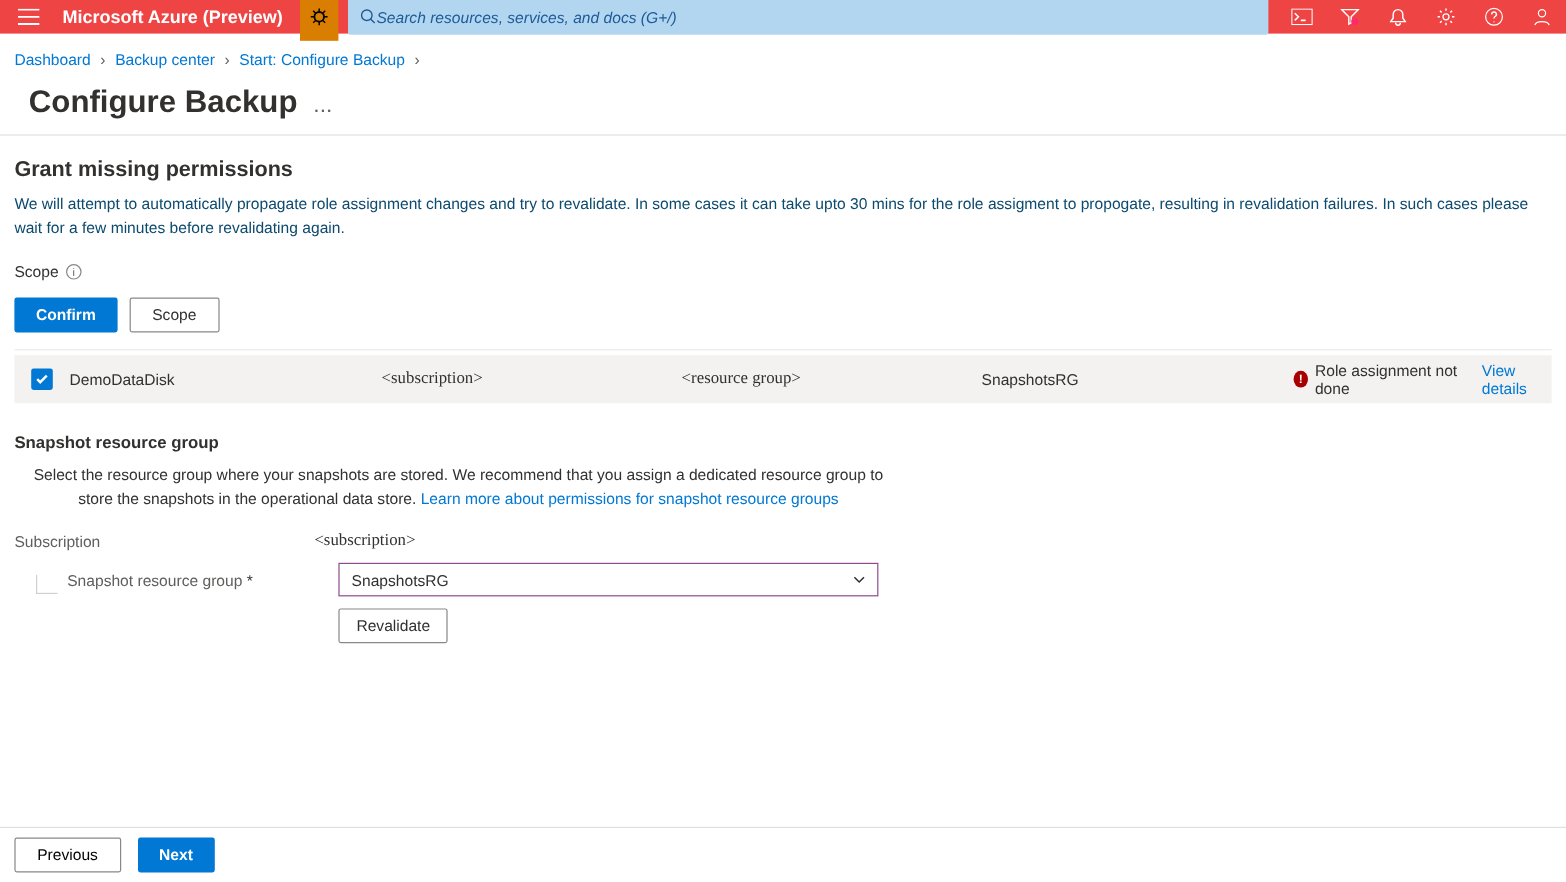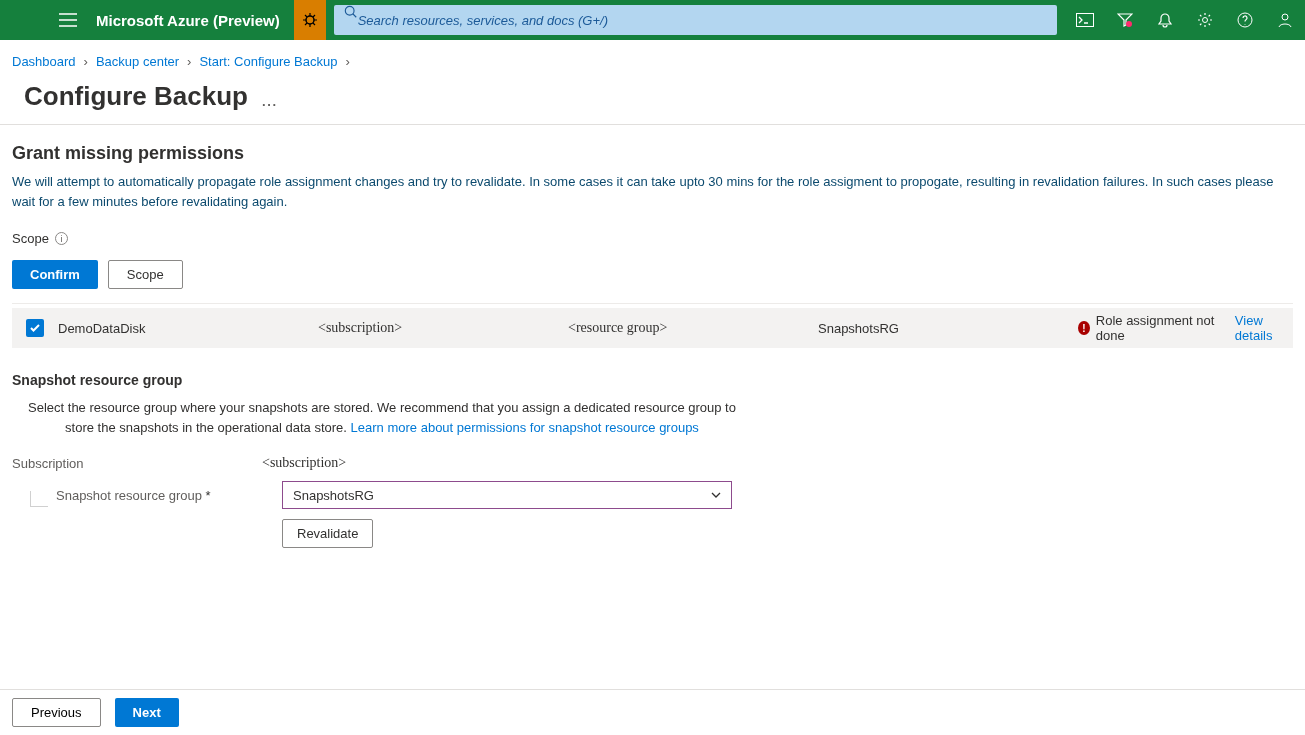--- a/index.html
+++ b/index.html
@@ -1,23 +1,23 @@
 <!DOCTYPE html>
 <html><head>
 <meta charset="utf-8">
 <style>
   * { box-sizing: border-box; margin: 0; padding: 0; font-family: "Segoe UI", Arial, sans-serif; }
   body { width: 1305px; height: 735px; overflow: hidden; background: #fff; color: #323130; font-size: 13px; }
 
   
-  .topbar { display: flex; align-items: center; height: 40px; background: #15803d; color: #fff; padding-left: 44px; }
+  .topbar { display: flex; align-items: center; height: 28px; background: #ef4444; color: #fff; }
   .hamburger { width: 48px; height: 40px; display:flex; align-items:center; justify-content:center; cursor:pointer; }
   .brand { padding: 0 14px 0 4px; font-size: 15px; font-weight: 600; white-space: nowrap; }
   .orange-btn { width: 32px; height: 40px; background:#d97e00; display:flex; align-items:center; justify-content:center; }
-  .searchbox { flex: 1; height: 30px; margin: 5px 8px; background: #b3d6f0; border-radius: 2px; display:flex; padding: 0 10px; color:#134b87; max-width: 780px;}
+  .searchbox { flex: 1; height: 30px; margin: 5px 8px; background: #b3d6f0; border-radius: 2px; display:flex; align-items:center; padding: 0 10px; color:#134b87; max-width: 780px;}
   .searchbox input { flex:1; border:none; outline:none; background:transparent; font-size:13px; color:#134b87; }
   .searchbox input::placeholder { color:#1c5a98; font-style: italic; }
   .top-icons { margin-left:auto; display:flex; align-items:center; height:40px; }
   .top-icon { width:40px; height:40px; display:flex; align-items:center; justify-content:center; cursor:pointer; color:#fff; }
 
   
   .breadcrumb { display:flex; align-items:center; gap:4px; padding: 14px 12px 6px 12px; font-size:13px; }
   .breadcrumb a { color:#0078d4; text-decoration:none; }
   .breadcrumb .sep { color:#605e5c; padding:0 4px; }
 

